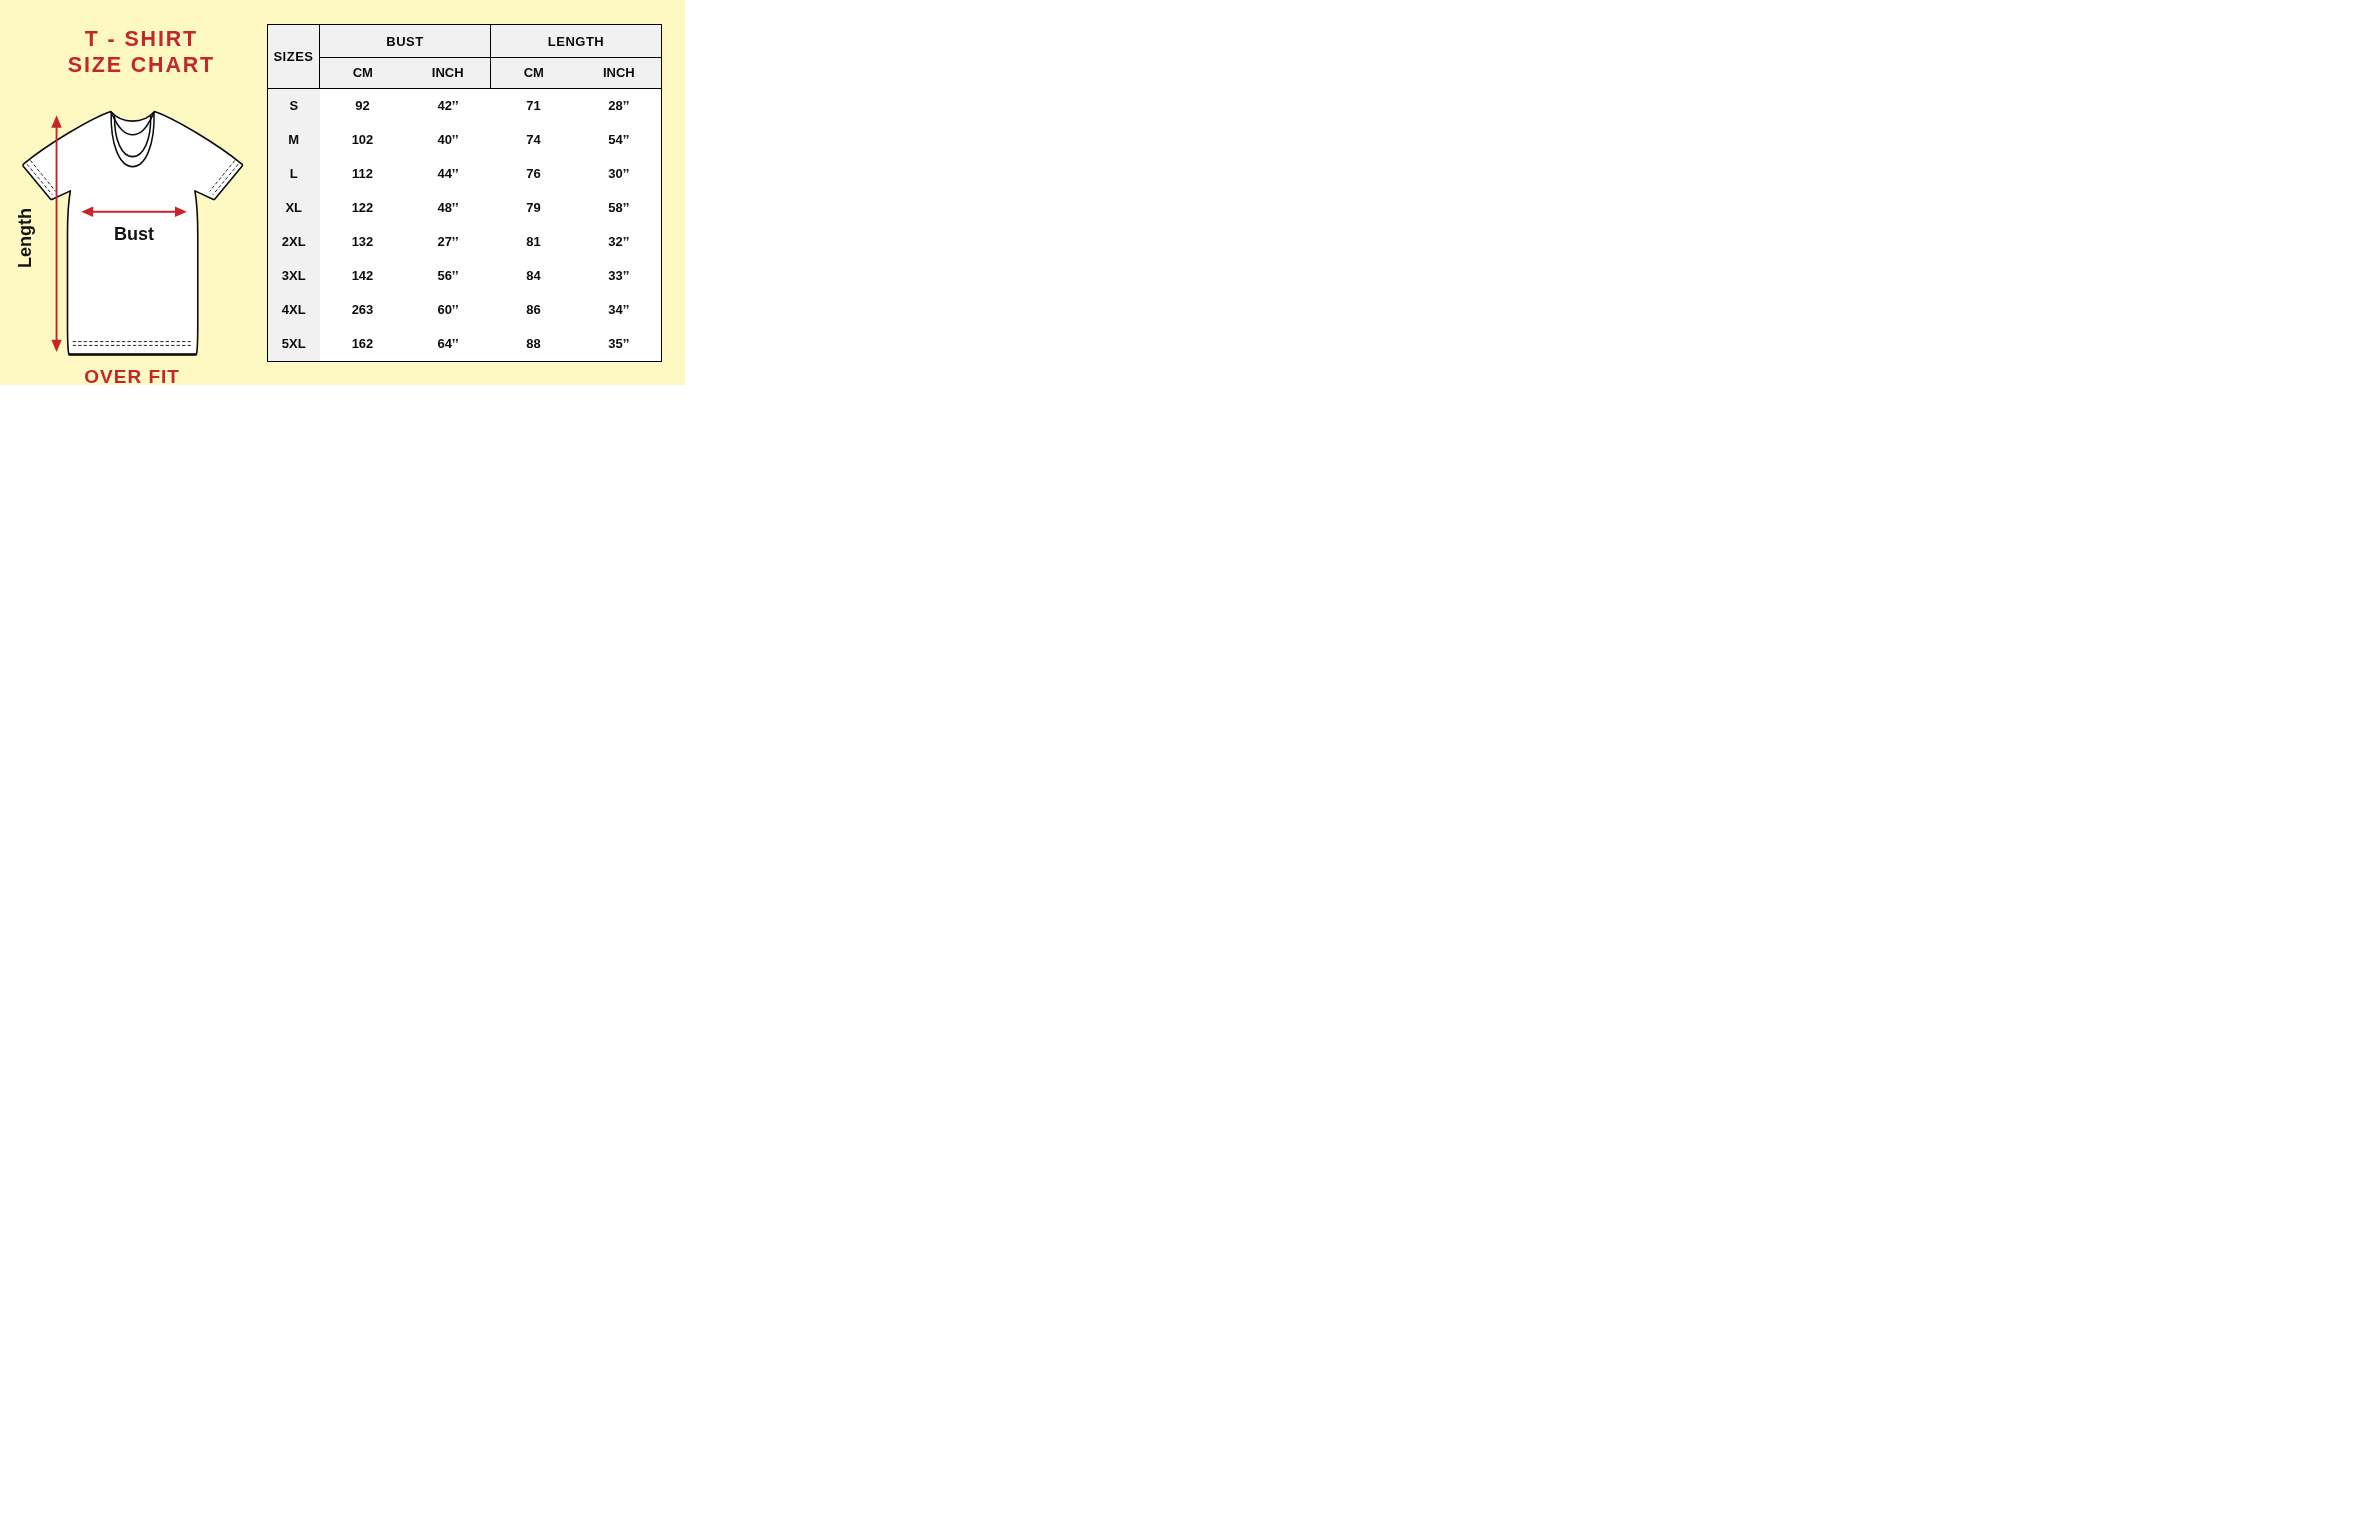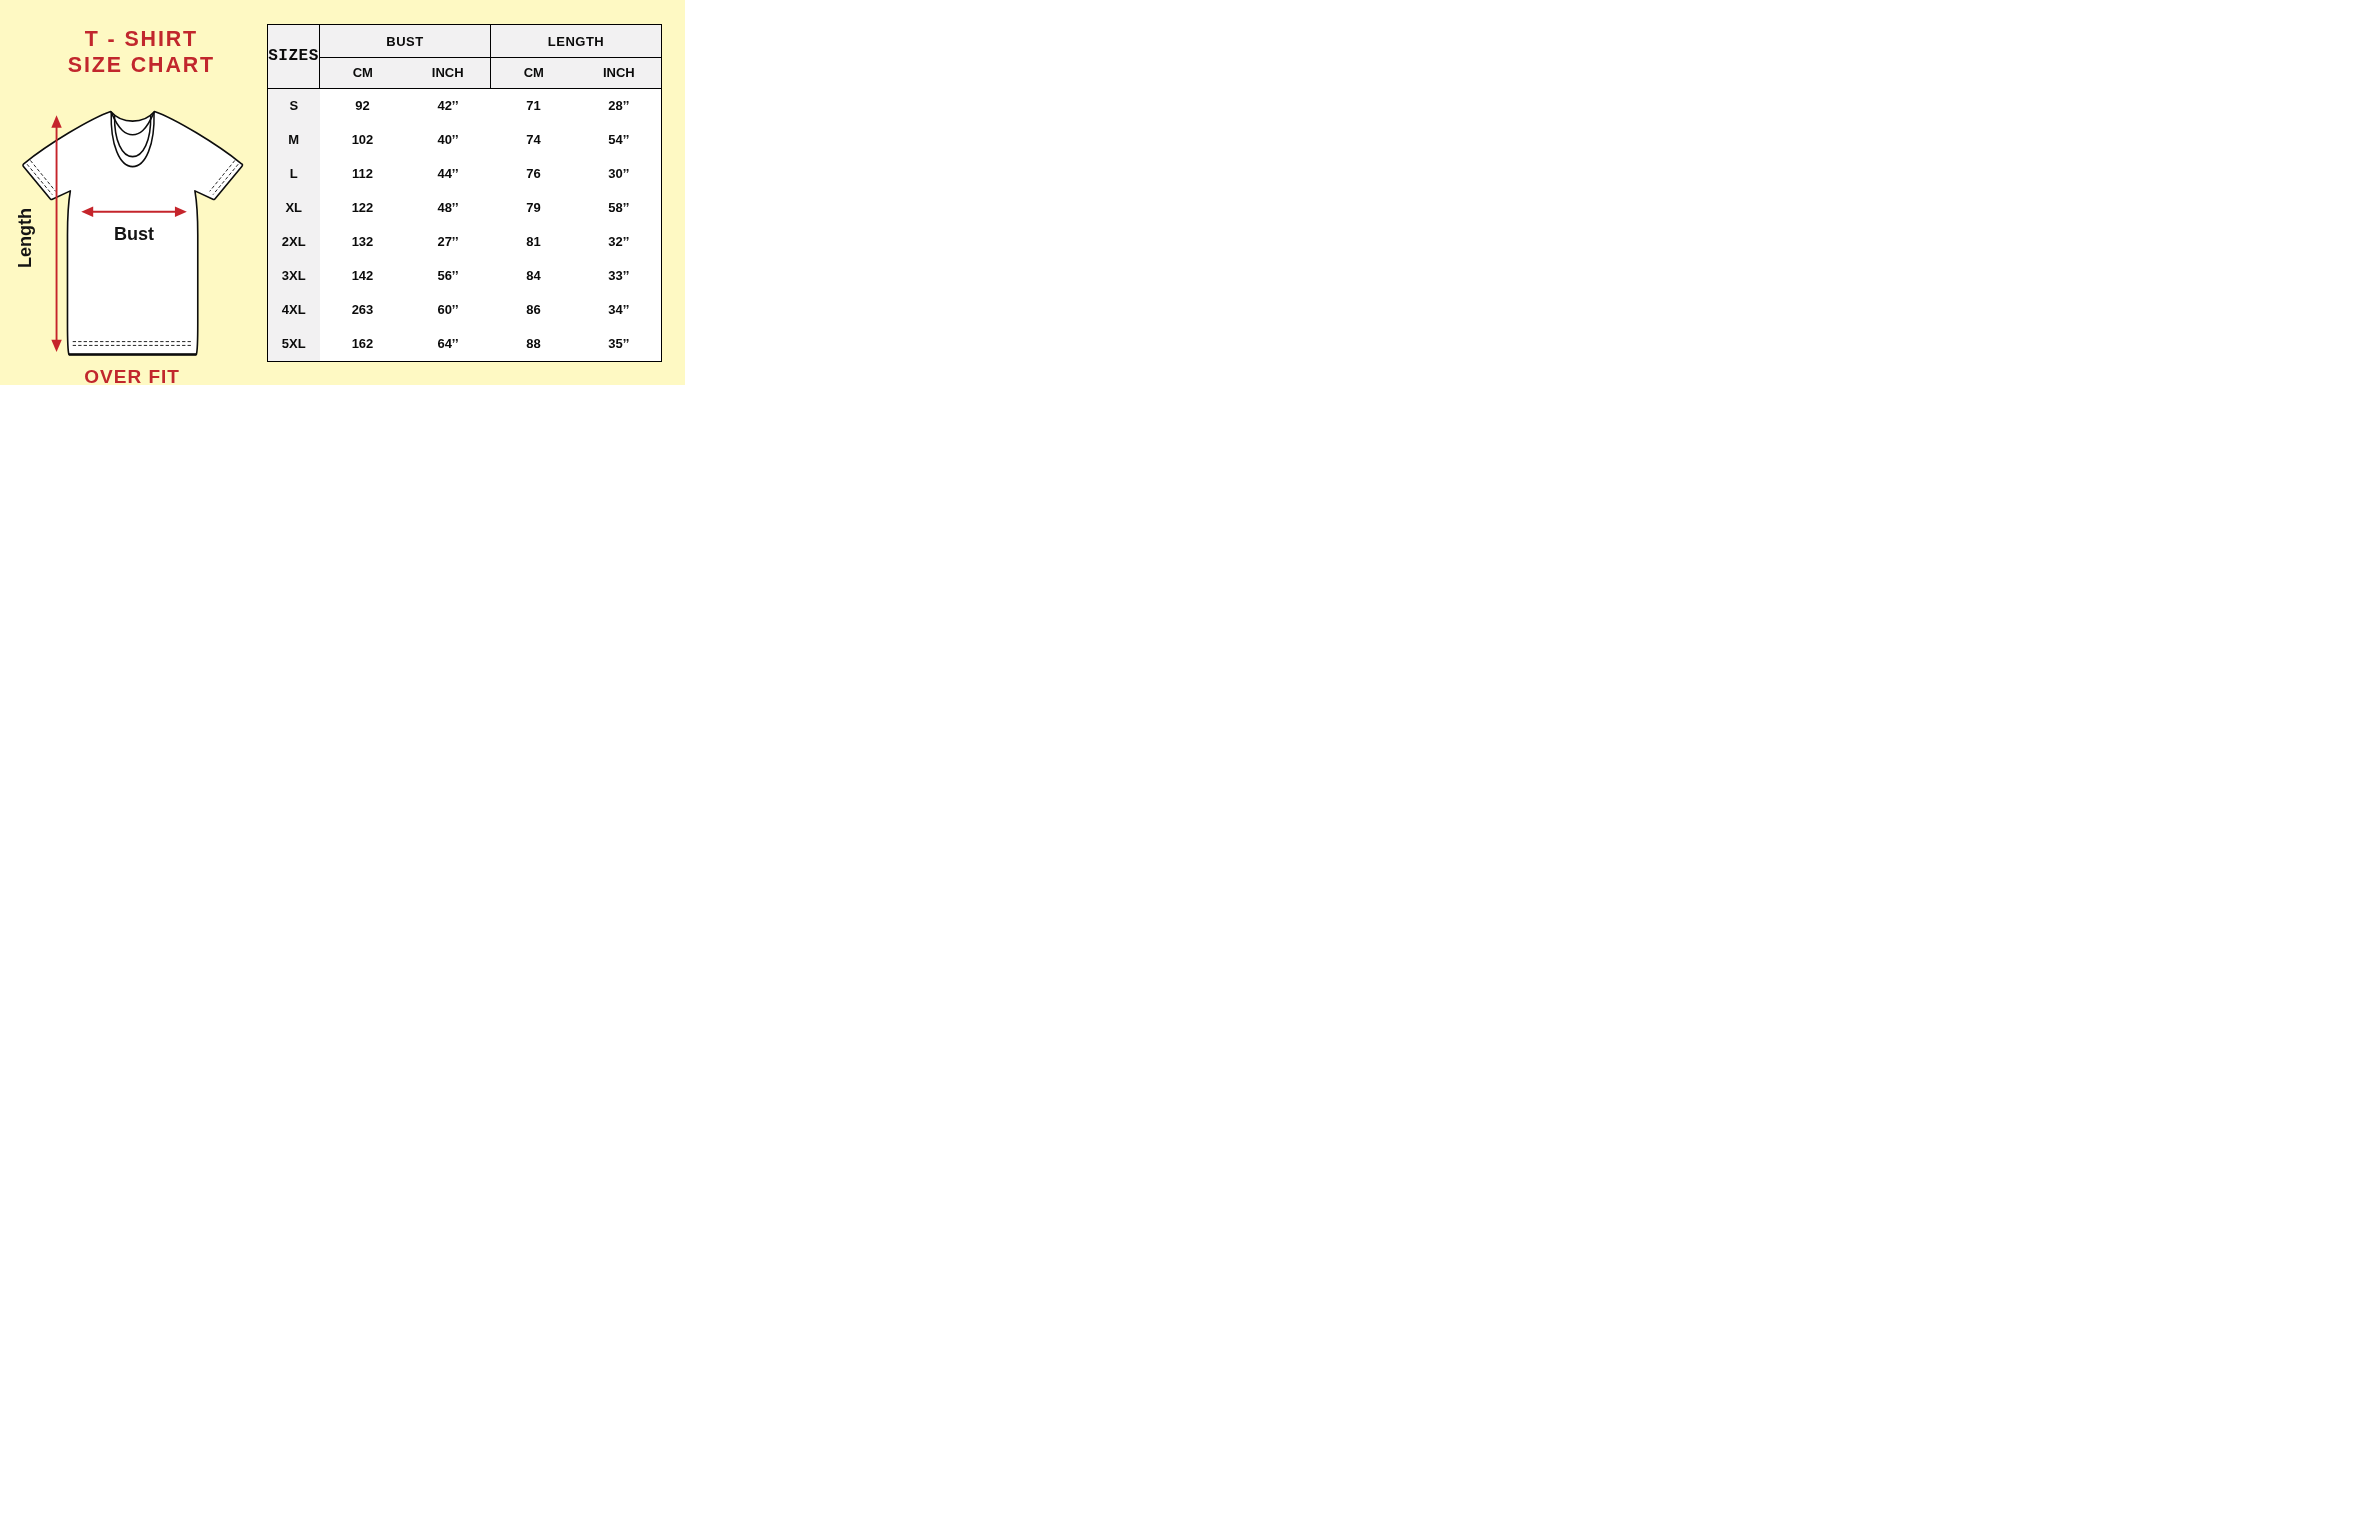--- a/index.html
+++ b/index.html
@@ -24,21 +24,21 @@
     border-collapse:collapse;table-layout:fixed;background:#ffffff;
     border:1.4px solid #000;color:#0B0B0B;
   }
   .size-table th,.size-table td{
     padding:0;margin:0;text-align:center;vertical-align:middle;
     font-weight:700;font-size:13px;
   }
   .size-table thead th{background:#F2F1F2;}
   .h-row1 th{height:32px;font-size:13px;letter-spacing:0.5px;}
   .h-row2 th{height:29.5px;}
-  th.sizes-h{border-bottom:1.4px solid #000;border-right:1.2px solid #000;font-size:16px;letter-spacing:0.5px;font-family:Liberation Mono, monospace;}
+  th.sizes-h{border-bottom:1.4px solid #000;border-right:1.2px solid #000;font-size:13px;letter-spacing:0.5px;}
   .h-row1 th.group-h{border-bottom:1.2px solid #000;}
   .h-row2 th{border-bottom:1.4px solid #000;}
   .v-div{border-right:1.2px solid #000;}
   .size-table tbody td{height:34px;border:none;}
   td.size-col{background:#F2F1F2;border-right:1.2px solid #000;}
 </style>
 </head>
 <body>
 
 <div class="canvas">

